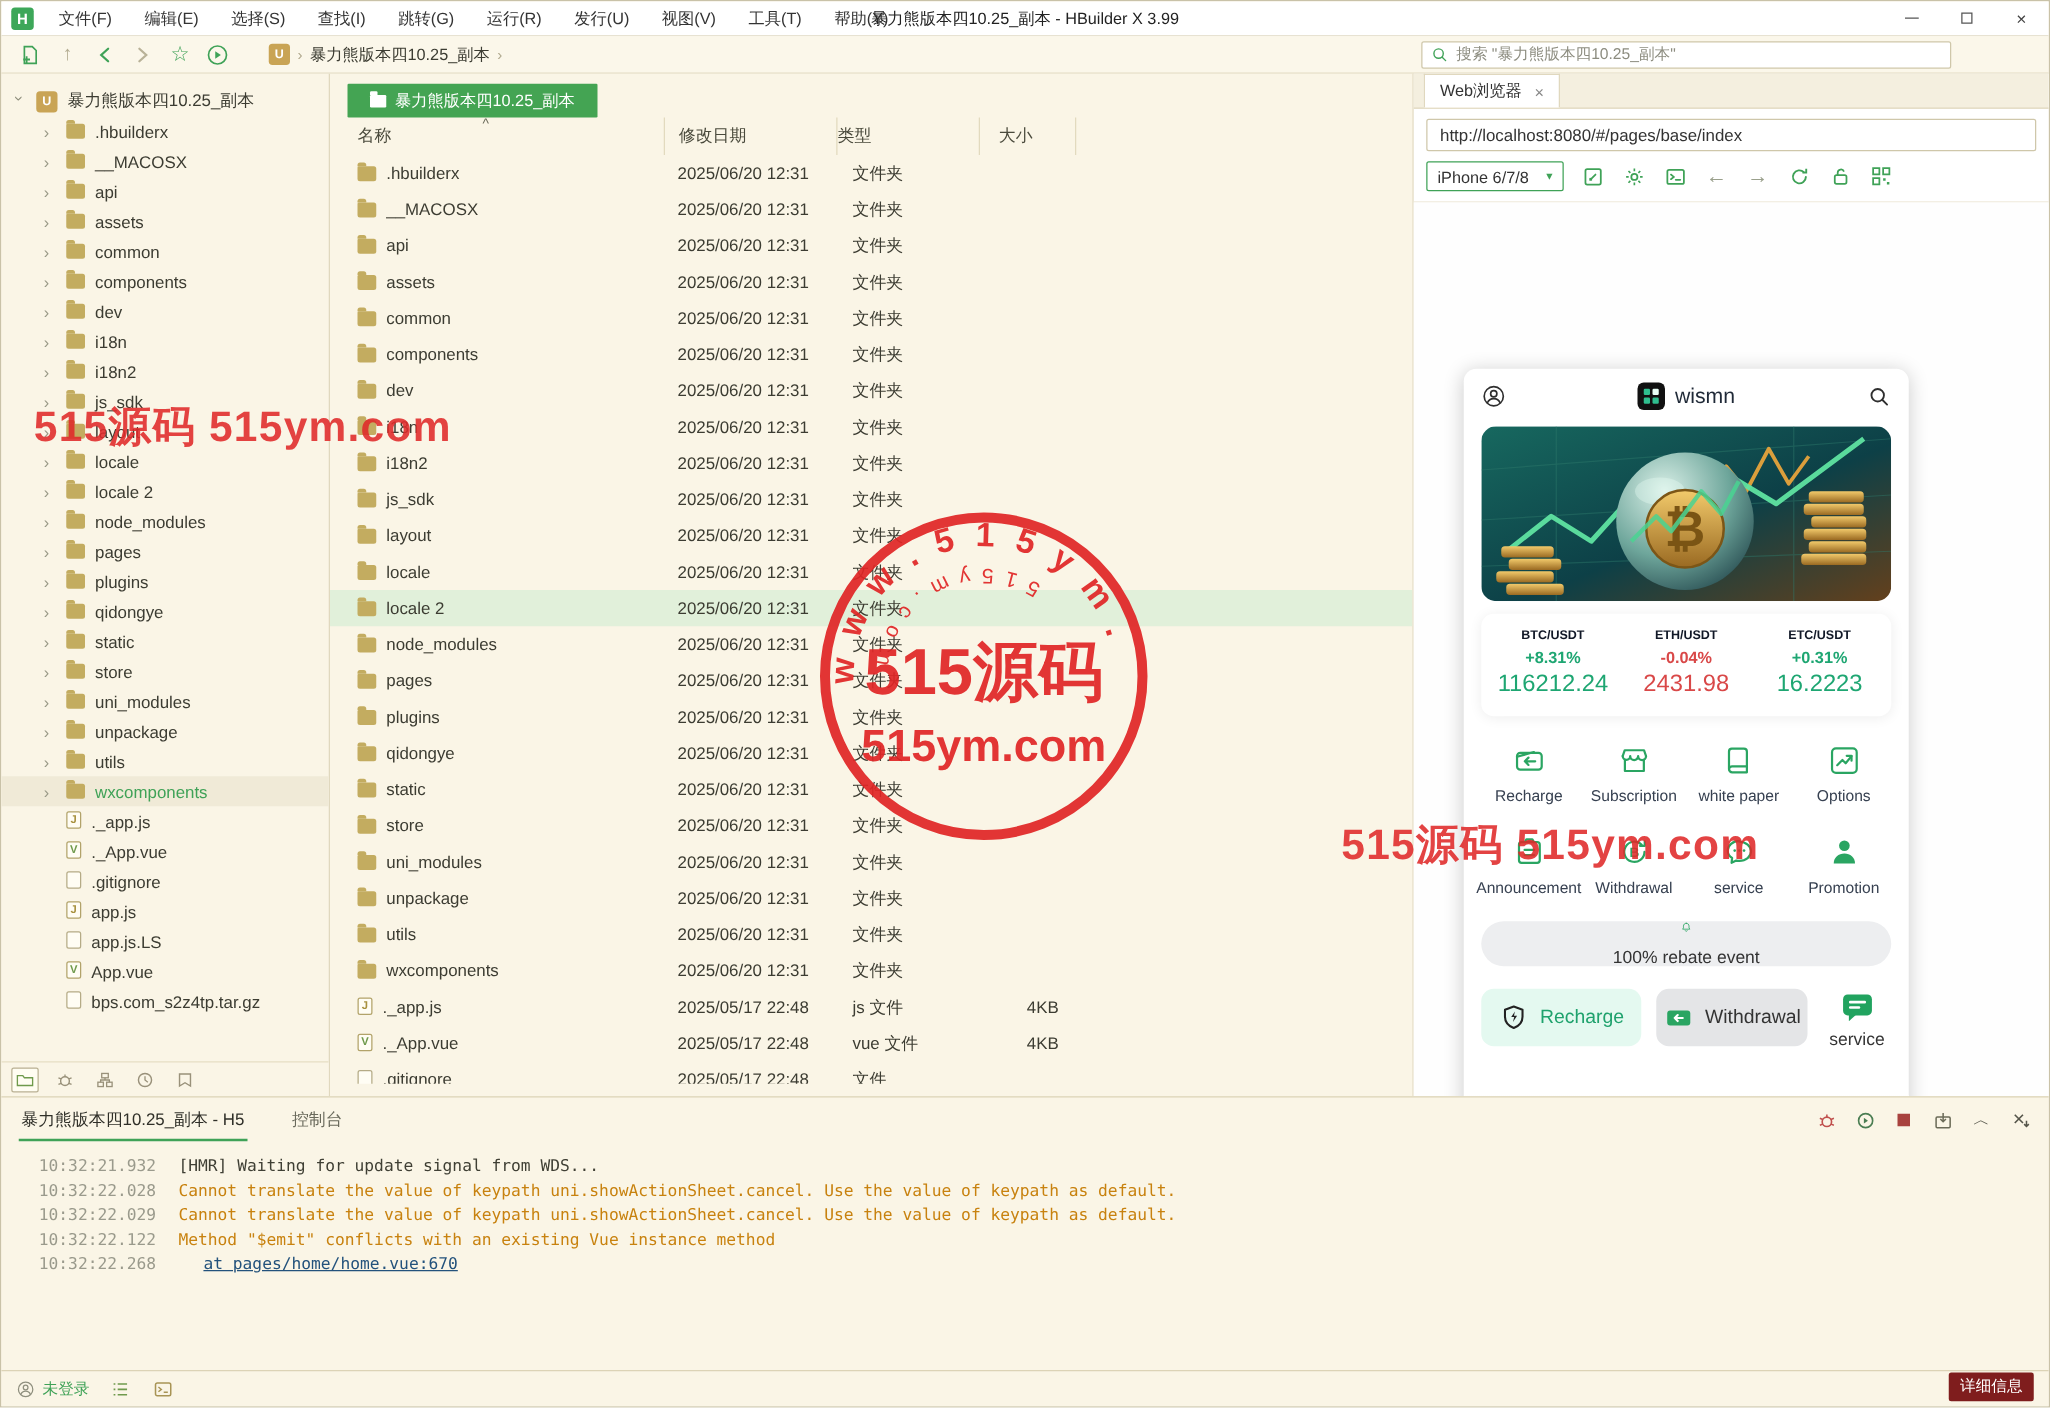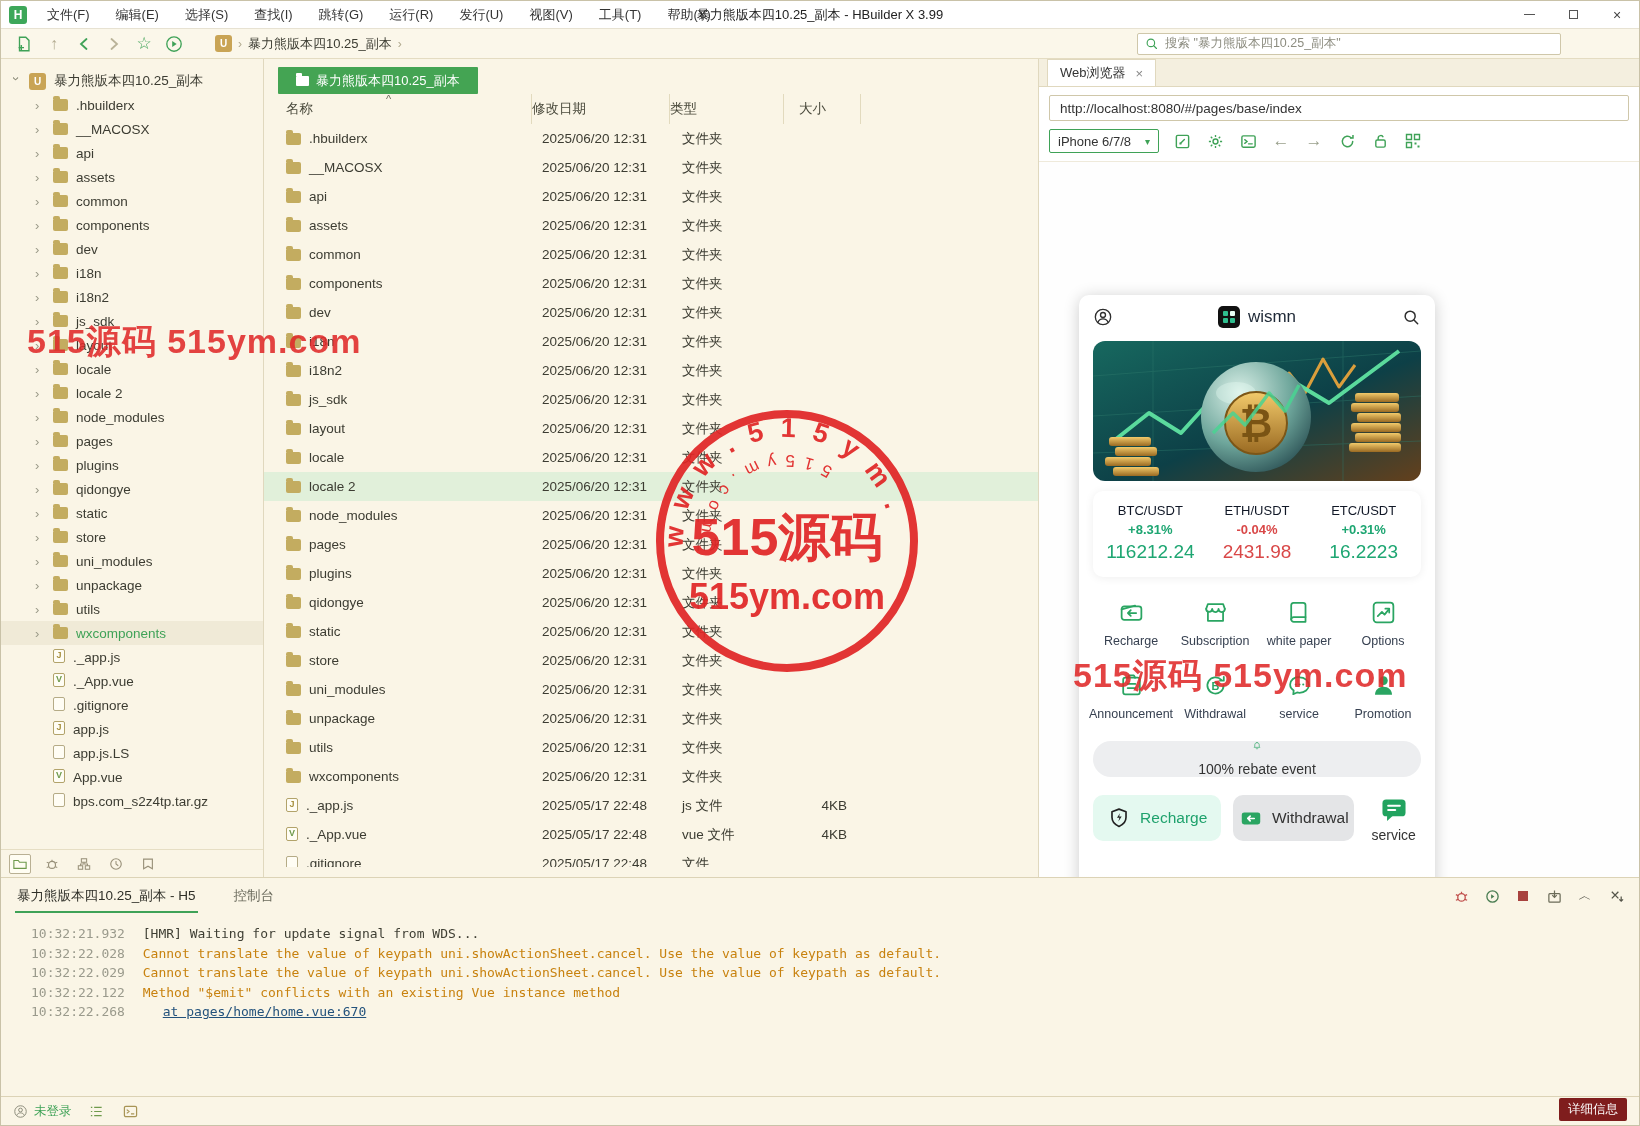--- a/index.html
+++ b/index.html
@@ -56,33 +56,33 @@
   .explorer{flex:1;position:relative;background:#FAF5E6;overflow:hidden;border-right:1px solid #E0D8BE;}
   .xtab-strip{height:35px;padding:8px 0 0 14px;}
   .xtab{display:inline-flex;align-items:center;gap:7px;background:#44A453;color:#fff;font-size:13px;
     height:27px;padding:0 18px;border-radius:1px;}
   .wfold{width:13px;height:10px;background:#fff;border-radius:1px;position:relative;display:inline-block;}
   .wfold::before{content:"";position:absolute;top:-3px;left:0;width:6px;height:3px;background:#fff;border-radius:1px 1px 0 0;}
   .xhead{height:30px;display:flex;align-items:center;font-size:13.5px;color:#4a4a3c;position:relative;}
   .xrowgrid{display:grid;grid-template-columns:267px 138px 114px 78px 1fr;width:100%;}
   .xhead .h-name{padding-left:22px;position:relative;}
   .xhead .h-date,.xhead .h-type,.xhead .h-size{border-left:1px solid #E2DABE;height:30px;display:flex;align-items:center;}
-  .xhead .h-date{}
+  .xhead .h-date{padding-left:11px;}
   .xhead .h-type{}
   .xhead .h-size{padding-left:15px;border-right:1px solid #E2DABE;}
   .sortcaret{position:absolute;left:122px;top:-7px;font-size:11px;color:#6a6a5a;}
   .x-rows{overflow:hidden;height:743px;}
   .x-row{height:29px;align-items:center;font-size:13.5px;color:#3c3c32;display:grid;grid-template-columns:267px 138px 114px 78px 1fr;}
   .x-row.sel-selected{background:#E1F0DA;}
   .x-row .c-name{display:flex;align-items:center;gap:8px;padding-left:22px;}
   .x-row .c-date{padding-left:11px;}
   .x-row .c-type{padding-left:13px;}
   .x-row .c-size{text-align:right;padding-right:14px;}
   
-  .webpanel{width:600px;background:#fff;display:flex;flex-direction:column;position:relative;}
+  .webpanel{width:508px;background:#fff;display:flex;flex-direction:column;position:relative;}
   .wtab-strip{height:28px;background:#F4EFDF;border-bottom:1px solid #E0D8BE;display:flex;align-items:flex-end;}
   .wtab{height:27px;background:#fff;border:1px solid #E0D8BE;border-bottom:none;display:flex;align-items:center;
     gap:10px;padding:0 12px;font-size:13px;color:#333;margin-left:8px;}
   .wtab .x{color:#888;font-size:13px;}
   .urlrow{padding:8px 10px 4px 10px;}
   .urlbar{height:26px;border:1px solid #cfc7aa;border-radius:2px;display:flex;align-items:center;padding:12px 10px;
     font-size:13.5px;color:#333;}
   .devrow{display:flex;align-items:center;gap:13px;padding:4px 10px 8px 10px;border-bottom:1px solid #efeadb;}
   .devsel{width:110px;height:24px;border:1px solid #3FA257;border-radius:2px;color:#333;font-size:13px;
     display:flex;align-items:center;justify-content:space-between;padding:0 8px;}
@@ -97,21 +97,21 @@
   .ph-brandwrap{flex:1;display:flex;align-items:center;justify-content:center;gap:8px;}
   .ph-logo{width:22px;height:22px;background:#111;border-radius:5px;display:grid;grid-template-columns:1fr 1fr;
     grid-template-rows:1fr 1fr;gap:2px;padding:5px;}
   .ph-logo i{background:#2fbf8f;border-radius:1px;}
   .ph-logo i:nth-child(2){background:#e8fff6;}
   .ph-brand{font-size:17px;color:#1f2937;font-weight:500;}
   .banner{margin:2px 14px 0 14px;border-radius:12px;overflow:hidden;height:140px;}
   .tickcard{margin:10px 14px 0 14px;border-radius:10px;box-shadow:0 1px 10px rgba(0,0,0,.07);
     display:flex;padding:12px 4px 14px 4px;}
   .ticker{flex:1;text-align:center;}
-  .t-pair{font-size:13px;font-weight:normal;color:#111827;}
+  .t-pair{font-size:10px;font-weight:bold;color:#111827;}
   .t-chg{font-size:13px;font-weight:bold;margin-top:4px;}
   .t-price{font-size:19px;margin-top:4px;}
   .t-up .t-chg,.t-up .t-price{color:#1EA672;}
   .t-down .t-chg,.t-down .t-price{color:#D94848;}
   .menu-grid{display:grid;grid-template-columns:repeat(4,1fr);row-gap:24px;margin:22px 10px 0 10px;}
   .m-item{display:flex;flex-direction:column;align-items:center;gap:8px;}
   .m-ico{width:27px;height:27px;color:#2aa562;}
   .m-label{font-size:12.5px;color:#374151;}
   .notice{margin:20px 14px 0 14px;height:36px;background:#EDEEF0;border-radius:18px;display:flex;
     align-items:center;gap:10px;padding:0 14px;flex-direction:column;}

